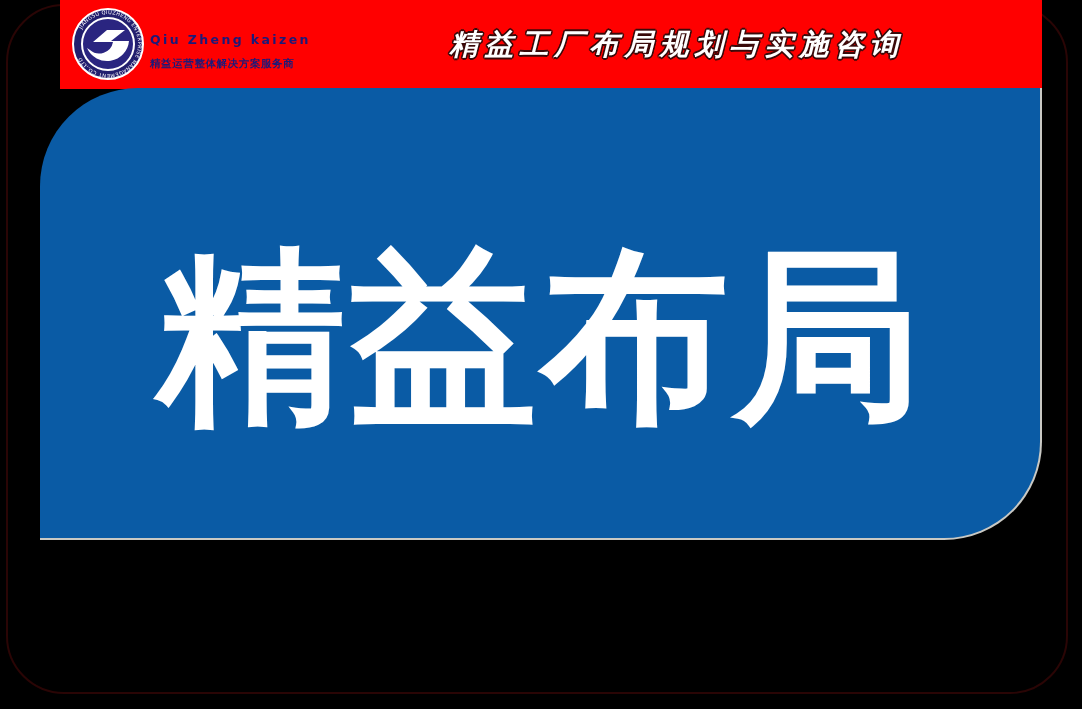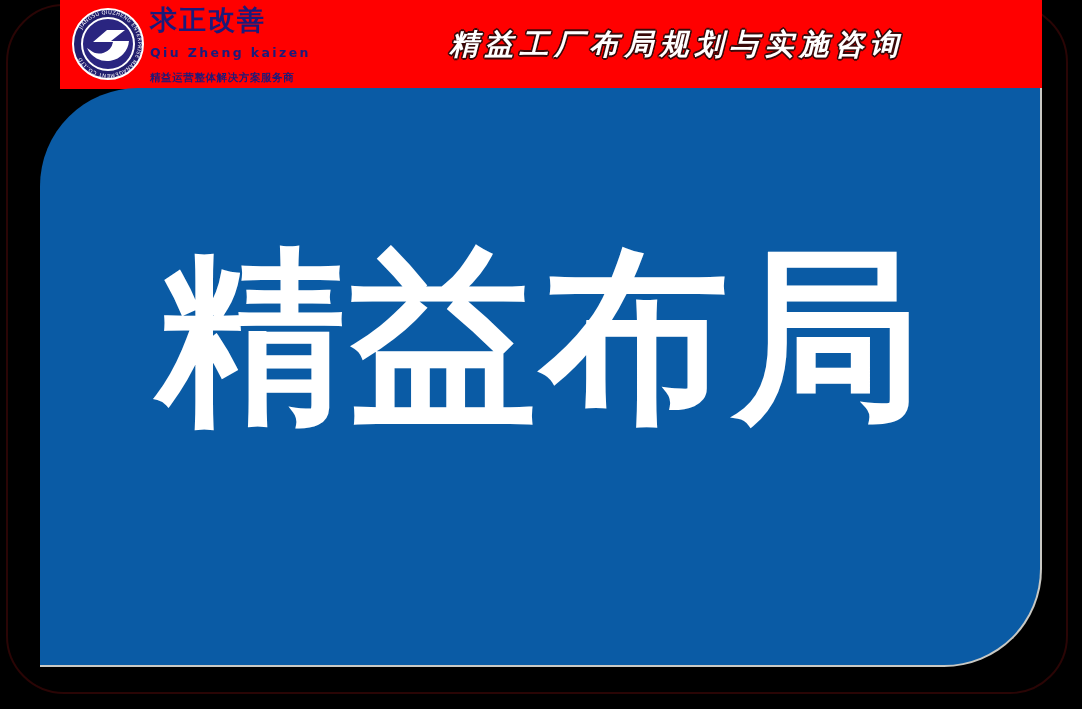--- a/index.html
+++ b/index.html
@@ -156,21 +156,21 @@
        1.2px 1.2px 0 #3a0a0a, -1.2px 1.2px 0 #3a0a0a,
        1.2px -1.2px 0 #3a0a0a, -1.2px -1.2px 0 #3a0a0a;
   }
 
   
   .panel {
     position: absolute;
     left: 40px;
     top: 88px;
     width: 1002px;
-    height: 579px;
+    height: 452px;
     background: #0A5BA5;
     border-radius: 98px 0 98px 0;
     border-right: 2px solid #c9c9c4;
     border-bottom: 2px solid #c9c9c4;
     box-sizing: border-box;
     overflow: hidden;
   }
 
   .panel-title {
     position: absolute;
@@ -208,21 +208,20 @@
             <textPath href="#circlepath" startOffset="8%">JIANGSU QIUZHENG ENTERPRISE MANAGEMENT CO.,LTD</textPath>
           </text>
         </svg>
         <div class="ring-inner"></div>
         <svg class="swoosh" viewBox="0 0 54 54">
           <path d="M 6,31 A 22,22 0 0 0 48,24 L 30,24 L 44,13 L 26,13 L 12,25 L 32,25 A 14,14 0 0 1 9,33 Z" fill="#ffffff"></path>
         </svg>
       </div>
 
       <div class="brand-text">
-        <div class="brand-cn">求正改善</div>
         <div class="brand-pinyin">Qiu Zheng kaizen</div>
         <div class="brand-tagline">精益运营整体解决方案服务商</div>
       </div>
     </div>
 
     <div class="banner-title">精益工厂布局规划与实施咨询</div>
   </div>
 
   <div class="panel">
     <div class="panel-title">精益布局</div>

